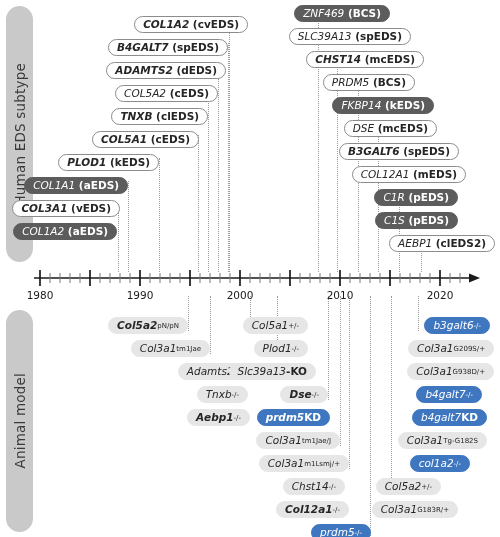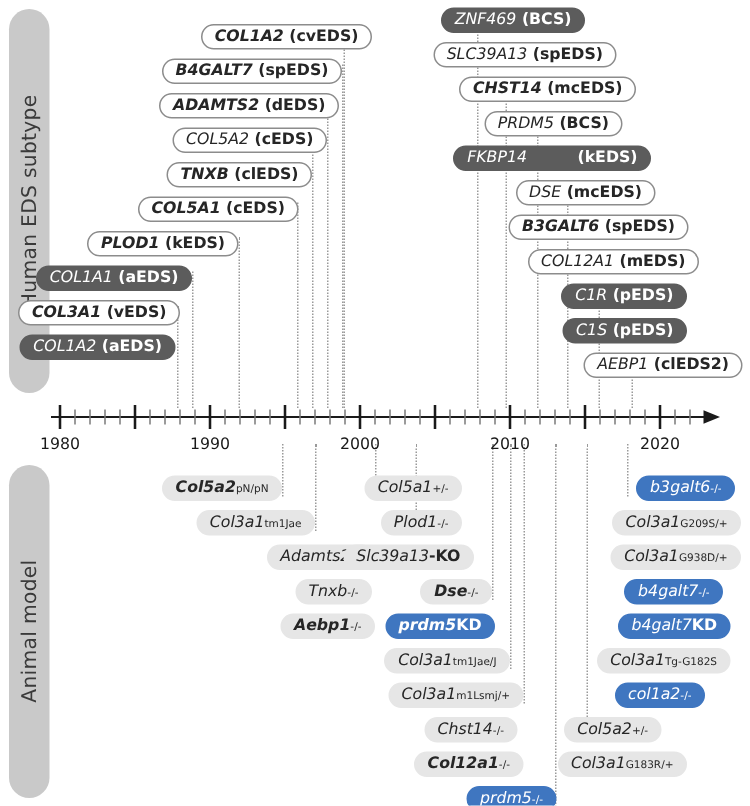--- a/index.html
+++ b/index.html
@@ -140,21 +140,21 @@
         <span class="sub">&nbsp;(spEDS)</span>
       </div>
       <div class="pill v-white" style="top: 51px; right: 76px;">
         <span class="gene b">CHST14</span>
         <span class="sub">&nbsp;(mcEDS)</span>
       </div>
       <div class="pill v-white" style="top: 74px; right: 85px;">
         <span class="gene">PRDM5</span>
         <span class="sub">&nbsp;(BCS)</span>
       </div>
-      <div class="pill v-dark" style="top: 97px; right: 66px; gap: 30px;">
+      <div class="pill v-dark" style="top: 97px; right: 66px;">
         <span class="gene">FKBP14</span>
         <span class="sub">&nbsp;(kEDS)</span>
       </div>
       <div class="pill v-white" style="top: 120px; right: 63px;">
         <span class="gene">DSE</span>
         <span class="sub">&nbsp;(mcEDS)</span>
       </div>
       <div class="pill v-white" style="top: 143px; right: 41px;">
         <span class="gene b">B3GALT6</span>
         <span class="sub">&nbsp;(spEDS)</span>

